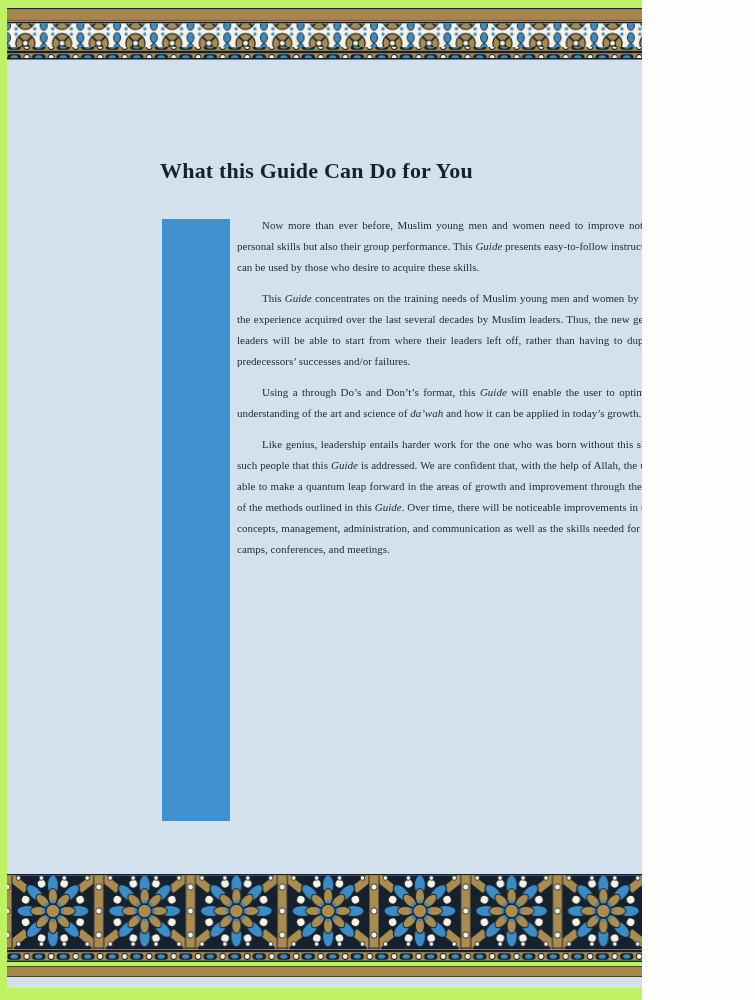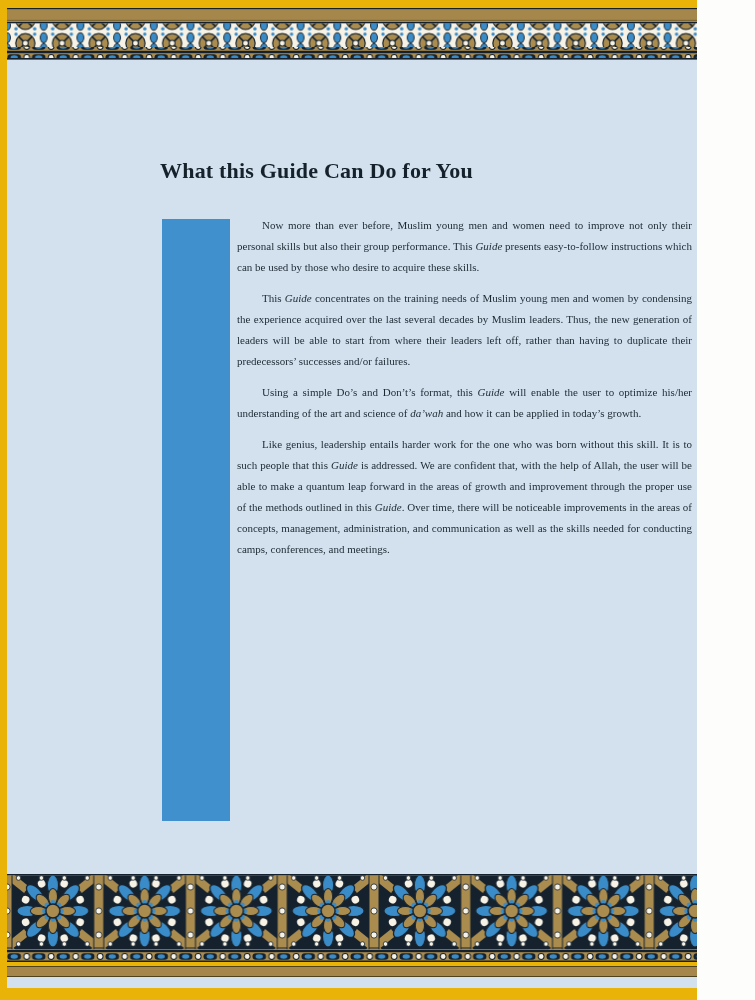--- a/index.html
+++ b/index.html
@@ -2,21 +2,21 @@
 <html><head>
 <meta charset="utf-8">
 <style>
   html,body{margin:0;padding:0;}
   body{
     width:755px;height:1000px;
     background:#fdfdfc;
     font-family:"Liberation Serif", serif;
     position:relative;
   }
-  .page{position:relative;width:697px;height:1000px;background:#eab308;overflow:hidden;}
+  .page{position:relative;width:642px;height:1000px;background:#bef264;overflow:hidden;}
   .content-bg{
     position:absolute;left:7px;top:60px;width:734px;height:815px;
     background:#d3e0ee;
   }
   .border-top{position:absolute;left:7px;top:8px;}
   .border-bottom{position:absolute;left:7px;top:874px;}
   .gold-band{
     position:absolute;left:7px;top:966px;width:734px;height:11px;
     background:#a5874b;
     border-top:1.5px solid #4f431d;border-bottom:1.5px solid #4f431d;
@@ -87,21 +87,21 @@
     <rect x="0" y="50" width="734" height="1.5" fill="#15222e"></rect>
   </svg>
 
   <h1 class="page-title">What this Guide Can Do for You</h1>
 
   <div class="accent-bar"></div>
 
   <div class="text-col">
       <p><span>Now more than ever before, Muslim young men and women need to improve not only their personal skills but also their group performance. This </span><em>Guide</em><span> presents easy-to-follow instructions which can be used by those who desire to acquire these skills.</span></p>
       <p><span>This </span><em>Guide</em><span> concentrates on the training needs of Muslim young men and women by condensing the experience acquired over the last several decades by Muslim leaders. Thus, the new generation of leaders will be able to start from where their leaders left off, rather than having to duplicate their predecessors’ successes and/or failures.</span></p>
-      <p><span>Using a simple Do’s and Don’t’s format, this </span><em>Guide</em><span> will enable the user to optimize his/her understanding of the art and science of </span><em>da’wah</em><span> and how it can be applied in today’s growth.</span></p>
+      <p><span>Using a through Do’s and Don’t’s format, this </span><em>Guide</em><span> will enable the user to optimize his/her understanding of the art and science of </span><em>da’wah</em><span> and how it can be applied in today’s growth.</span></p>
       <p><span>Like genius, leadership entails harder work for the one who was born without this skill. It is to such people that this </span><em>Guide</em><span> is addressed. We are confident that, with the help of Allah, the user will be able to make a quantum leap forward in the areas of growth and improvement through the proper use of the methods outlined in this </span><em>Guide</em><span>. Over time, there will be noticeable improvements in the areas of concepts, management, administration, and communication as well as the skills needed for conducting camps, conferences, and meetings.</span></p>
     </div>
 
   <svg class="border-bottom" width="734" height="88" xmlns="http://www.w3.org/2000/svg">
     <defs>
       <g id="spk">
         <ellipse cx="0" cy="-25.5" rx="5.6" ry="10.5" fill="#3a8cc8" stroke="#15222e" stroke-width="1.2"></ellipse>
         <ellipse cx="0" cy="-14.5" rx="4.6" ry="8" fill="#ab8c4f" stroke="#15222e" stroke-width="1"></ellipse>
         <circle cx="0" cy="-8.5" r="2.4" fill="#3a8cc8"></circle>
       </g>

